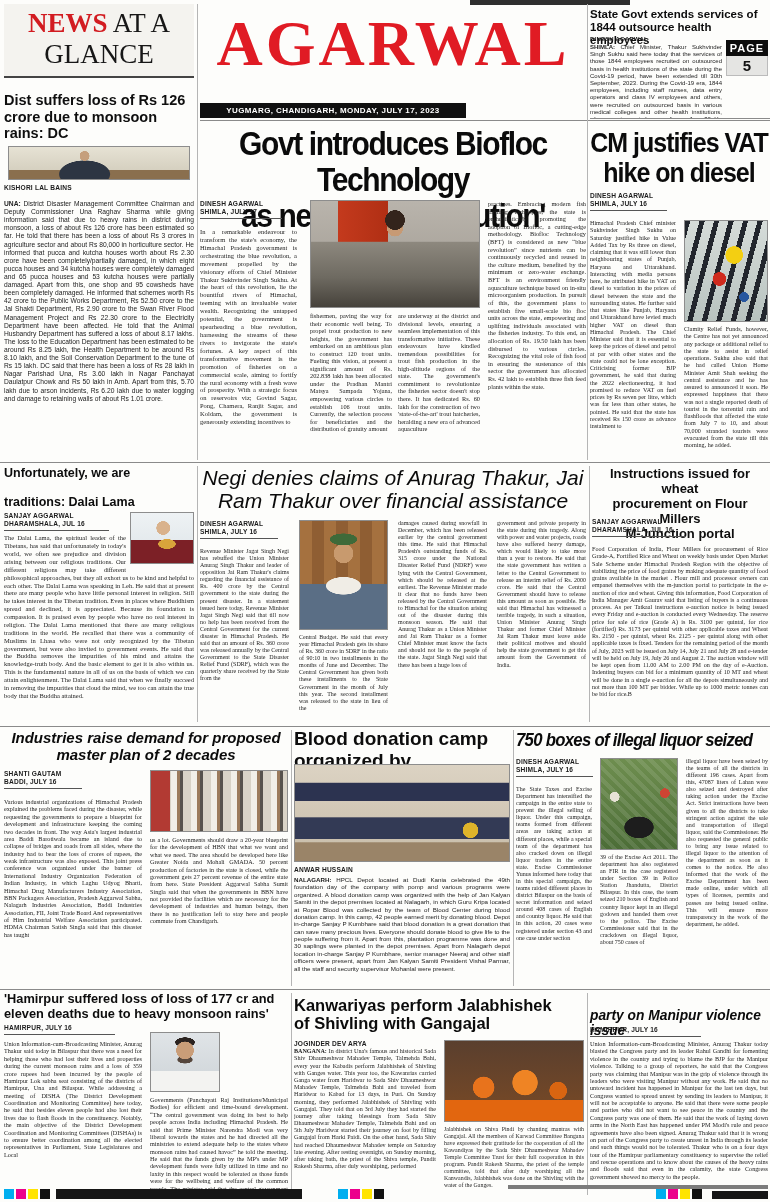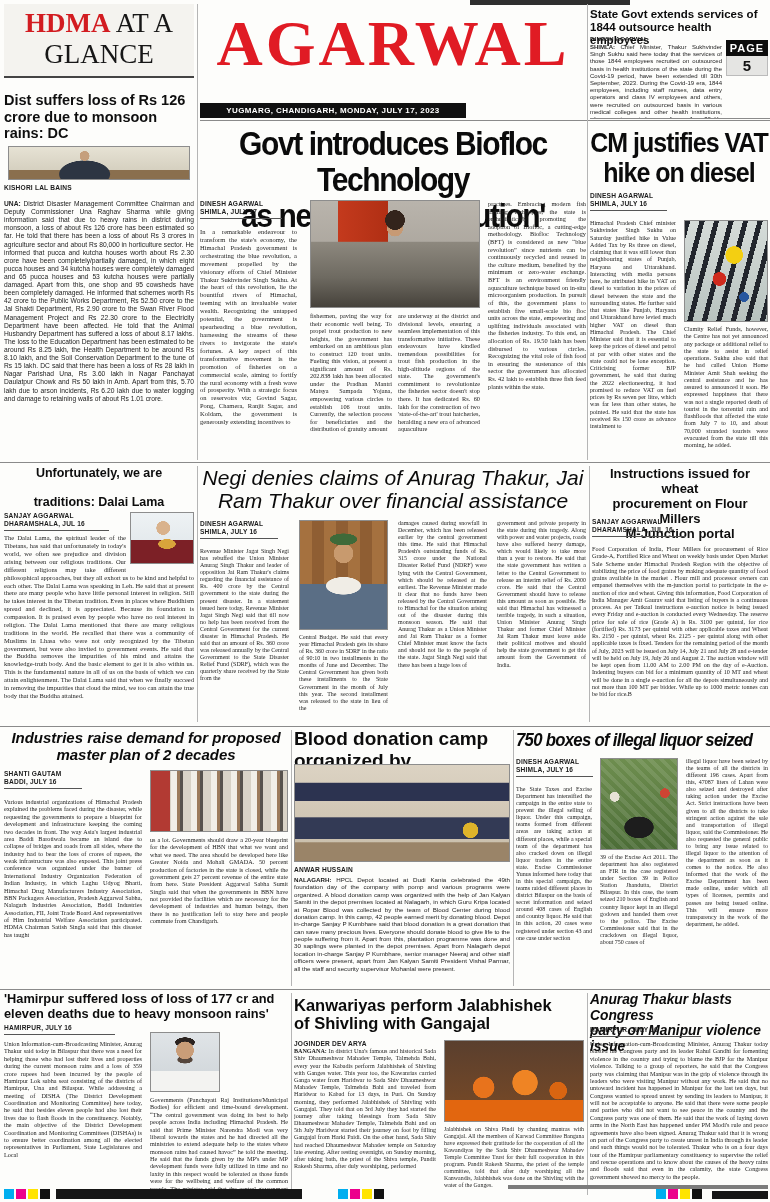--- a/index.html
+++ b/index.html
@@ -69,21 +69,21 @@
   #vat-photo{left:684px;top:220px;width:84px;height:102px;
     background-image:
       radial-gradient(circle 9px at 60% 34%,#f3cf12 95%,transparent),
       radial-gradient(circle 7px at 42% 58%,#cf2a1d 95%,transparent),
       radial-gradient(circle 5px at 72% 76%,#27579f 95%,transparent),
       repeating-linear-gradient(105deg,#22262d 0 5px,transparent 5px 14px),
       linear-gradient(#d6dcd9,#b8c3bf)}
   #vat-c2{left:684px;top:326px;width:84px;height:132px;font-size:6.1px;line-height:1.19}
 
   
-  #dalai-headline{left:4px;top:466px;width:190px;text-align:center;font-family:"Liberation Sans",sans-serif;
+  #dalai-headline{left:4px;top:466px;width:190px;font-family:"Liberation Sans",sans-serif;
     font-weight:bold;font-size:12.5px;line-height:1.14;color:#0d0d0d}
   #dalai-block{left:4px;top:512px;width:190px;height:210px;font-size:6.5px;line-height:1.21}
   #dalai-photo{float:right;width:64px;height:52px;margin:0 0 3px 4px;
     background-image:
       radial-gradient(circle 7px at 52% 30%,#d9b28c 96%,transparent),
       radial-gradient(ellipse 9px 5px at 58% 62%,#d9a43b 95%,transparent),
       linear-gradient(0deg,#7c2026 0 46%,transparent 46%),
       linear-gradient(#eef2f4,#dde4e8)}
   #negi-headline{left:200px;top:466px;width:386px;text-align:center;font-family:"Liberation Sans",sans-serif;
     font-weight:normal;font-style:italic;font-size:21px;line-height:1.1;color:#0b0b0b}
@@ -192,21 +192,21 @@
   <div class="rule-v" style="left:197px;top:4px;height:456px"></div>
   <div class="rule-v" style="left:587px;top:4px;height:456px"></div>
   <div class="rule-v" style="left:197px;top:466px;height:256px"></div>
   <div class="rule-v" style="left:589px;top:466px;height:256px"></div>
   <div class="rule-v" style="left:291px;top:730px;height:256px"></div>
   <div class="rule-v" style="left:513px;top:730px;height:256px"></div>
   <div class="rule-v" style="left:291px;top:993px;height:202px"></div>
   <div class="rule-v" style="left:587px;top:993px;height:202px"></div>
 
   <div class="abs" id="glance-kicker">
-    <span class="red">HDMA</span><span> AT A</span><br>
+    <span class="red">NEWS</span><span> AT A</span><br>
     <span>GLANCE</span>
   </div>
   <div class="abs sans" id="glance-headline">Dist suffers loss of Rs 126 crore due to monsoon rains: DC</div>
   <div class="abs ph" id="glance-photo"></div>
   <div class="abs byl" id="glance-byline">KISHORI LAL BAINS</div>
   <div class="abs j col" id="glance-body">
     <span class="lead">UNA:</span>
     <span>District Disaster Management Committee Chairman and Deputy Commissioner Una Raghav Sharma while giving information said that due to heavy rains in district during monsoon, a loss of about Rs 126 crore has been estimated so far. He told that there has been a loss of about Rs 3 crores in agriculture sector and about Rs 80,000 in horticulture sector. He informed that pucca and kutcha houses worth about Rs 2.30 crore have been completely/partially damaged, in which eight pucca houses and 34 kutcha houses were completely damaged and 65 pucca houses and 53 kutcha houses were partially damaged. Apart from this, one shop and 95 cowsheds have been completely damaged. He informed that schemes worth Rs 42 crore to the Public Works Department, Rs 52.50 crore to the Jal Shakti Department, Rs 2.90 crore to the Swan River Flood Management Project and Rs 22.30 crore to the Electricity Department have been affected. He told that the Animal Husbandry Department has suffered a loss of about 8.17 lakhs. The loss to the Education Department has been estimated to be around Rs 8.25 lakh, the Health Department to be around Rs 8.10 lakh, and the Soil Conservation Department to the tune of Rs 15 lakh. DC said that there has been a loss of Rs 28 lakh in Nagar Parishad Una, Rs 3.60 lakh in Nagar Panchayat Daulatpur Chowk and Rs 50 lakh in Amb. Apart from this, 5.70 lakh due to arson incidents, Rs 6.20 lakh due to water logging and damage to retaining walls of about Rs 1.01 crore.</span>
   </div>
 
@@ -345,21 +345,21 @@
   </div>
   <div class="abs j col" id="kanwar-c1">
     <div class="byl">JOGINDER DEV ARYA</div>
     <span class="lead">BANGANA:</span>
     <span>In district Una's famous and historical Sada Shiv Dhaumeshwar Mahadev Temple, Talmehda Bahi, every year the Kabadis perform Jalabhishek of Shivling with Ganges water. This year too, the Kawanrias carried Ganga water from Haridwar to Sada Shiv Dhaumeshwar Mahadev Temple, Talmehda Bahi and traveled from Haridwar to Kabad for 13 days, in Puri. On Sunday morning, they performed Jalabhishek of Shivling with Gangajal. They told that on 3rd July they had started the journey after taking blessings from Sada Shiv Dhaumeshwar Mahadev Temple, Talmehda Bahi and on 5th July Haridwar started their journey on foot by filling Gangajal from Harki Paidi. On the other hand, Sada Shiv had reached Dhaumeshwar Mahadev temple on Saturday late evening. After resting overnight, on Sunday morning, after taking bath, the priest of the Shiva temple, Pandit Rakesh Sharma, after duly worshiping, performed</span>
   </div>
   <div class="abs ph" id="kanwar-photo"></div>
   <div class="abs j col" id="kanwar-caption">Jalabhishek on Shiva Pindi by chanting mantras with Gangajal. All the members of Karwad Committee Bangana have expressed their gratitude for the cooperation of all the Kawandiyas by the Sada Shiv Dhaumeshwar Mahadev Temple Committee Trust for their full cooperation in this program. Pandit Rakesh Sharma, the priest of the temple committee, told that after duly worshiping all the Kanwandis, Jalabhishek was done on the Shivling with the water of the Ganges.</div>
 
   <div class="abs" id="manipur-headline">
-    <span>Anurag Thakur blasts Congress</span><br>
+    <br>
     <span>party on Manipur violence issue</span>
   </div>
   <div class="abs" id="manipur-dateline">
     <div class="byl">HAMIRPUR, JULY 16</div>
     <div class="byl-rule"></div>
   </div>
   <div class="abs j col" id="manipur-body">Union Information-cum-Broadcasting Minister, Anurag Thakur today blasted the Congress party and its leader Rahul Gandhi for fomenting violence in the country and trying to blame the BJP for the Manipur violence. Talking to a group of reporters, he said that the Congress party was claiming that Manipur was in the grip of violence through its leaders who were visiting Manipur without any work. He said that no untoward incident has happened in Manipur for the last ten days, but Congress wanted to spread unrest by sending its leaders to Manipur, it will not be acceptable to anyone. He said that there were some people and parties who did not want to see peace in the country and the Congress party was one of them. He said that the work of laying down arms in the North East has happened under PM Modi's rule and peace agreements have also been signed. Anurag Thakur said that it is wrong on part of the Congress party to create unrest in India through its leader and such things would not be tolerated. Thakur who is on a four days tour of the Hamirpur parliamentary constituency to supervise the relief and rescue operations and to know about the causes of the heavy rains and floods said that even in the calamity, the state Congress government showed no mercy to the people.</div>
 
   <div class="regrow" style="left:4px">
     <span class="regsq rc"></span><span class="regsq rm"></span><span class="regsq ry"></span><span class="regsq rk"></span>

